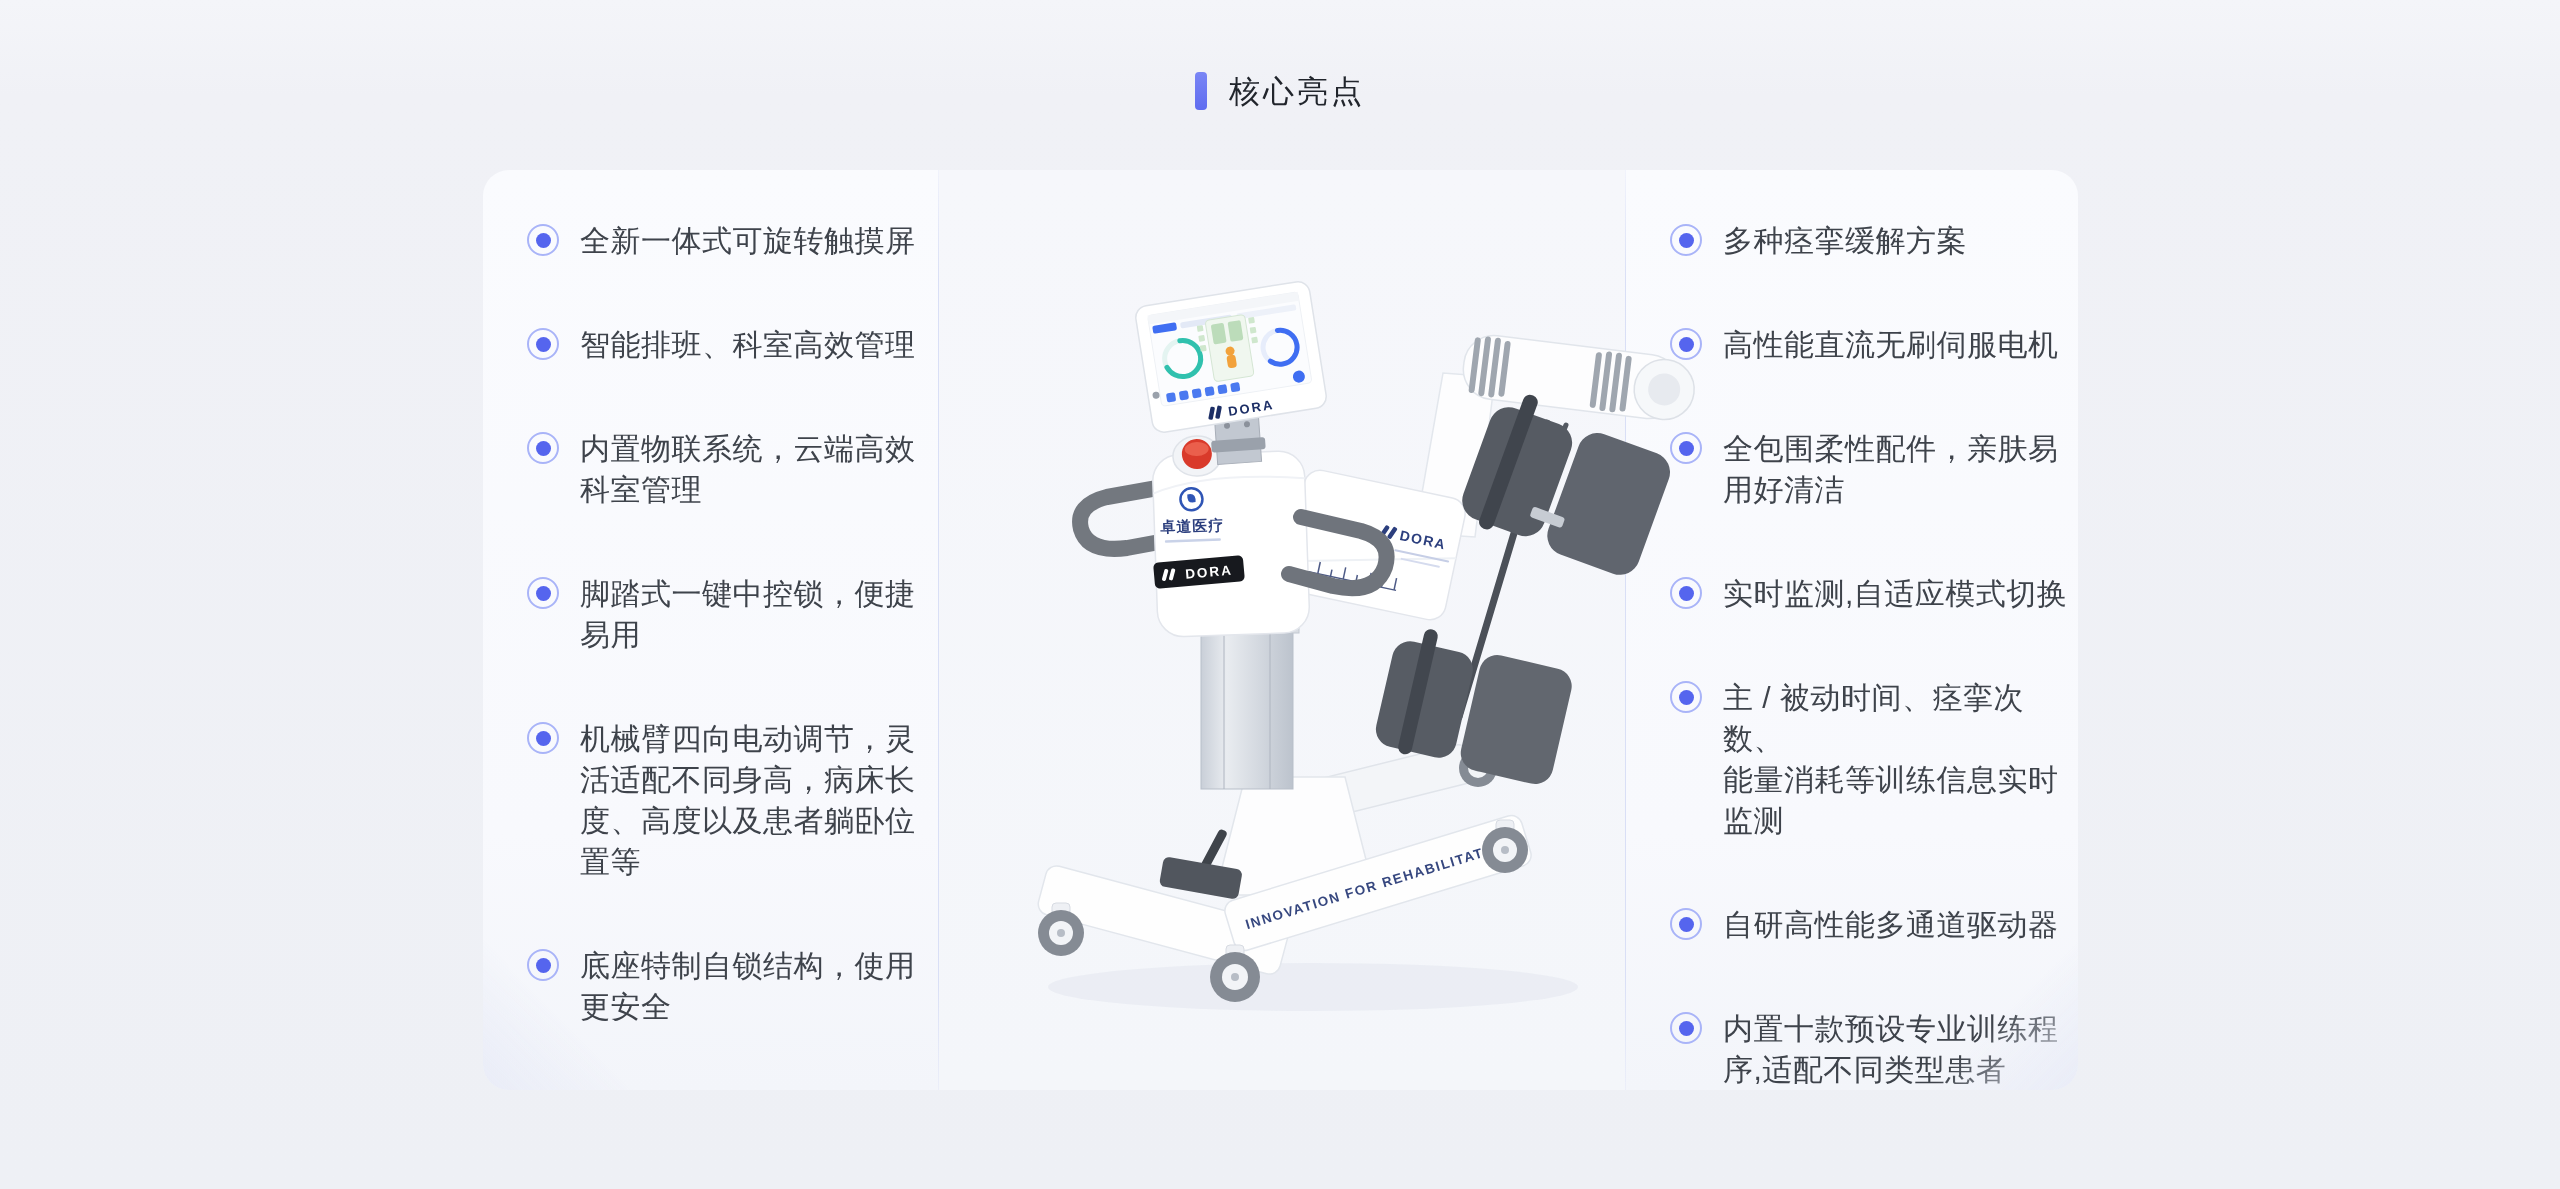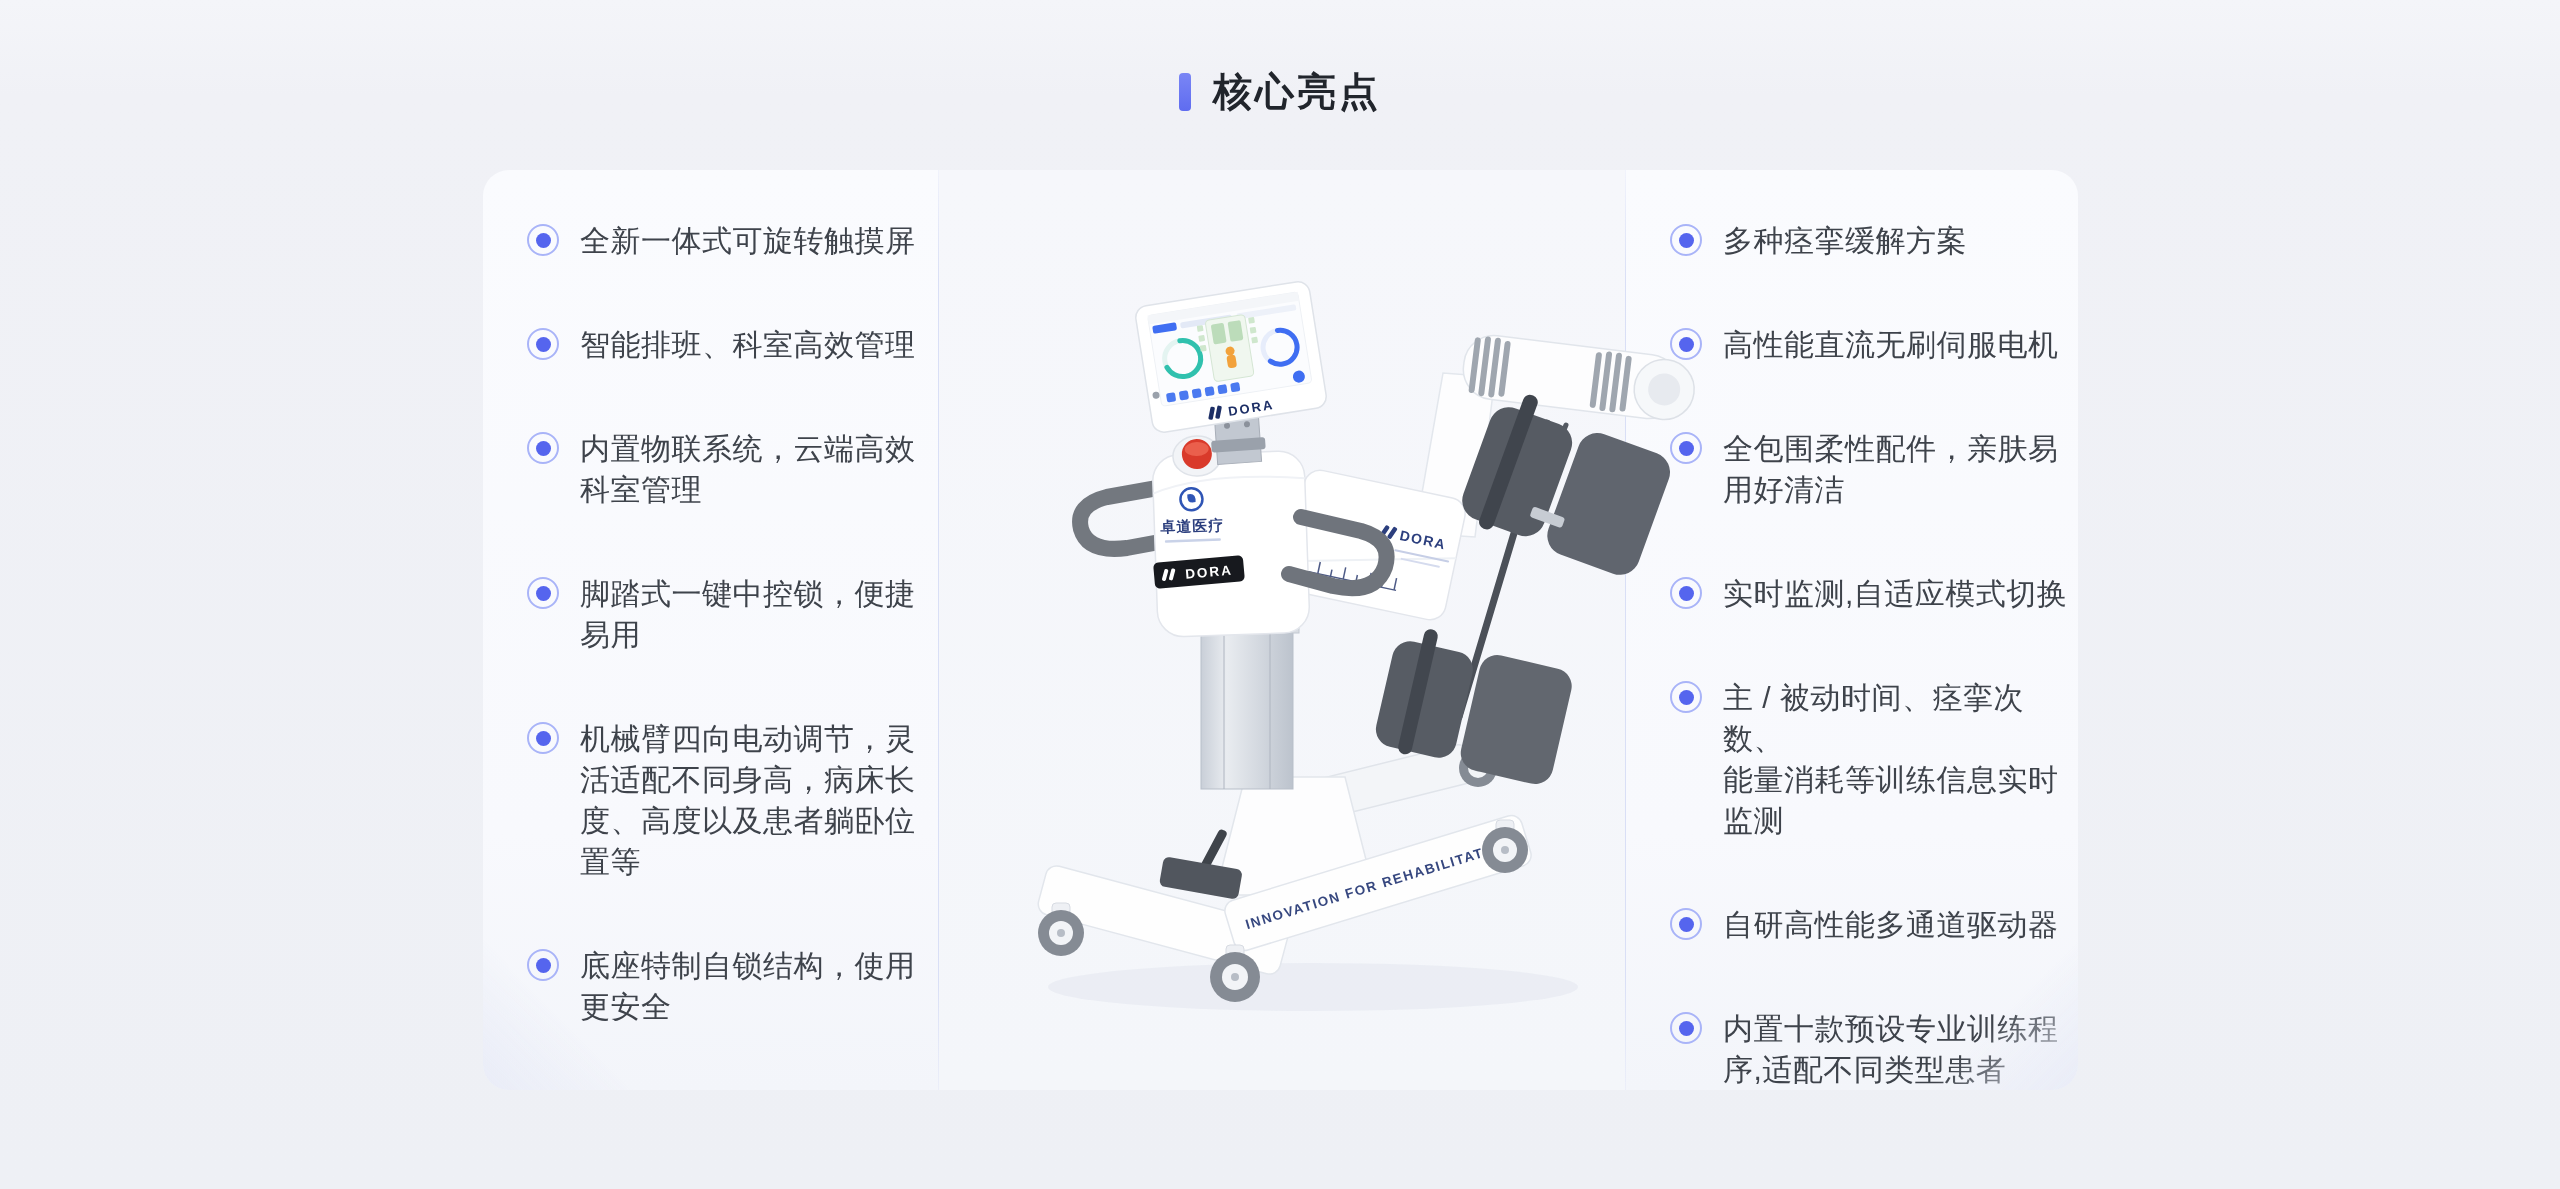--- a/index.html
+++ b/index.html
@@ -13,21 +13,21 @@
   
   .section-header {
     position:absolute; top:72px; left:0; right:0;
     display:flex; justify-content:center; align-items:center; gap:22px;
   }
   .accent-bar {
     width:12px; height:38px; border-radius:4px;
     background:linear-gradient(180deg,#7a86f5,#5f6cf0);
   }
   .section-title {
-    font-size:39px; font-weight:700; color:#21252c; letter-spacing:3px;
+    font-size:31px; font-weight:400; color:#21252c; letter-spacing:3px;
     line-height:1;
   }
   
   .card {
     position:absolute; left:483px; top:170px; width:1595px; height:920px;
     border-radius:26px;
     background:linear-gradient(180deg,#fafbfe 0%,#f8f9fd 72%,#f3f5fa 100%);
     display:flex; overflow:visible;
   }
   .card::after { 

